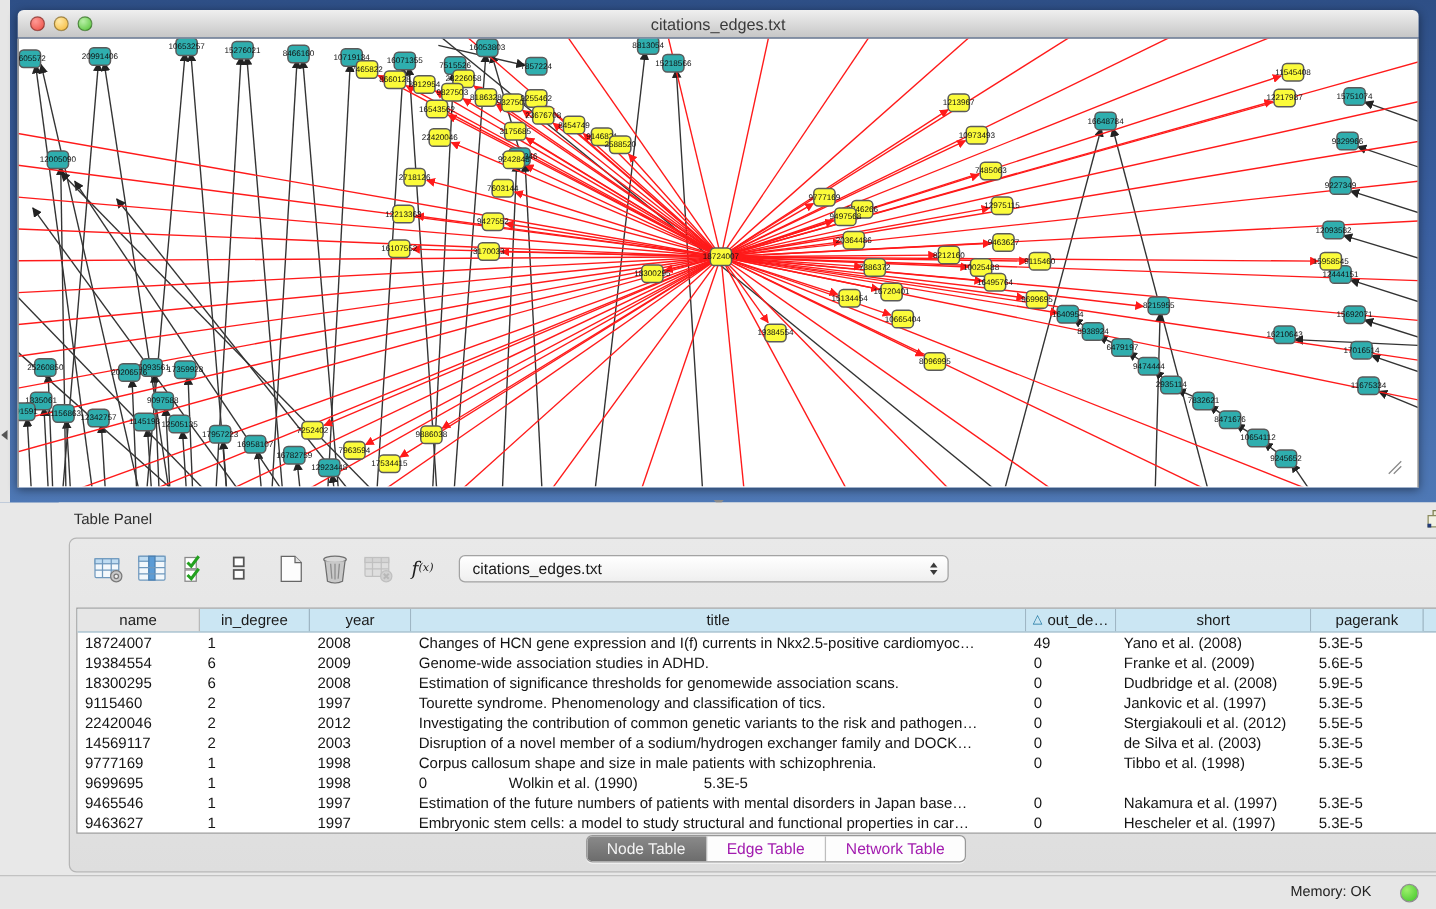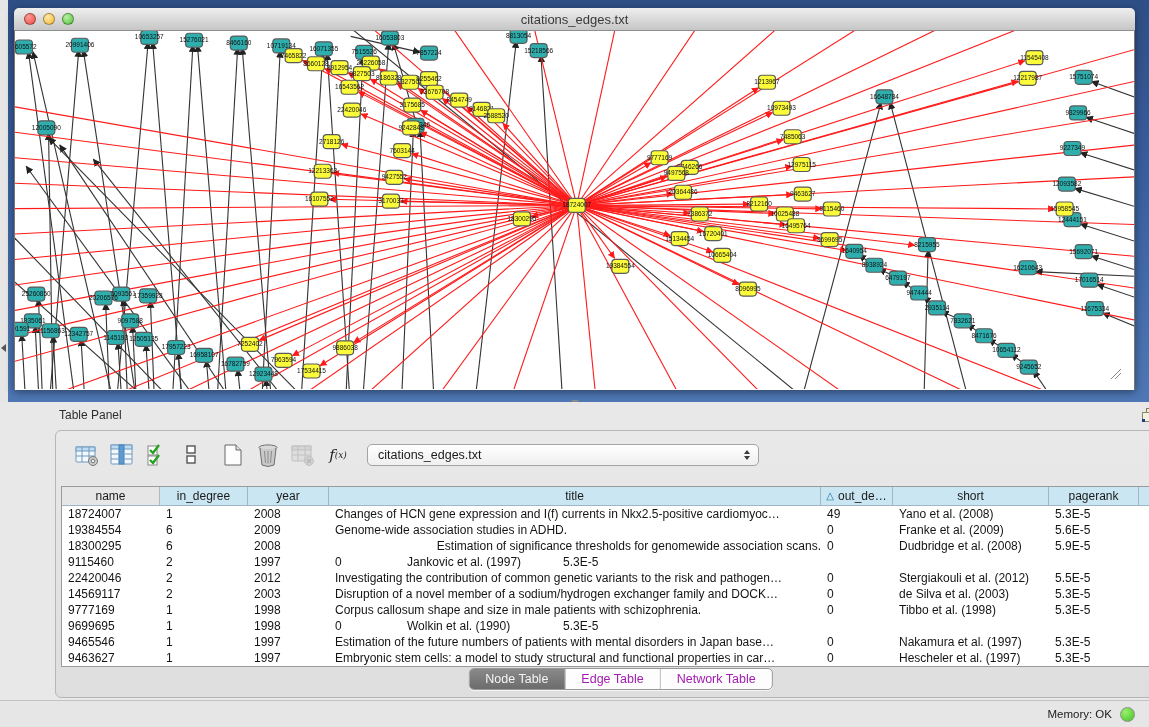--- a/index.html
+++ b/index.html
@@ -81,21 +81,21 @@
   
   .tabs{position:absolute;left:50%;transform:translateX(-50%);bottom:7px;display:flex;
     border:1px solid #989898;border-radius:5px;overflow:hidden;background:#FDFDFD;
     box-shadow:0 1px 0 rgba(255,255,255,.7);}
   .seg{padding:3px 16px;font-size:12.5px;color:#a21caf;cursor:pointer;border-left:1px solid #BDBDBD;}
   .seg:first-child{border-left:none;text-align:right;}
   .seg.sel{background:linear-gradient(180deg,#8A8A8A,#6C6C6C);color:#F4F4F4;}
   
   .statusbar{position:absolute;left:0;top:700px;width:1149px;height:27px;background:#E6E6E6;
     border-top:1px solid #C2C2C2;display:flex;align-items:center;justify-content:flex-end;padding-right:14px;box-sizing:border-box;}
-  .mem-label{font-size:11.5px;color:#222;margin-right:8px;}
+  .mem-label{font-size:11.5px;color:#222;margin-right:23px;}
   .mem-dot{width:15px;height:15px;border-radius:50%;box-sizing:border-box;border:1px solid #8F8F8F;
     background:radial-gradient(circle at 35% 30%,#9CF06B,#3FC428);}
 </style>
 </head>
 <body>
 
 <div class="desktop">
   <div class="left-strip"></div>
   <div class="collapse-arrow"></div>
 
@@ -621,29 +621,30 @@
             <div class="td" style="width: 81px;">2009</div>
             <div class="td" style="width: 492px;">Genome-wide association studies in ADHD.</div>
             <div class="td" style="width: 72px;">0</div>
             <div class="td" style="width: 156px;">Franke et al. (2009)</div>
             <div class="td" style="width: 90px;">5.6E-5</div>
           </div>
           <div class="tr">
             <div class="td" style="width: 98px;">18300295</div>
             <div class="td" style="width: 88px;">6</div>
             <div class="td" style="width: 81px;">2008</div>
-            <div class="td" style="width: 492px; text-align: right;">Estimation of significance thresholds for genomewide association scans.</div>
+            <div class="td" style="width: 492px;">Estimation of significance thresholds for genomewide association scans.</div>
             <div class="td" style="width: 72px;">0</div>
             <div class="td" style="width: 156px;">Dudbridge et al. (2008)</div>
             <div class="td" style="width: 90px;">5.9E-5</div>
           </div>
           <div class="tr">
             <div class="td" style="width: 98px;">9115460</div>
             <div class="td" style="width: 88px;">2</div>
             <div class="td" style="width: 81px;">1997</div>
+            <div class="td" style="width: 492px;">Tourette syndrome. Phenomenology and classification of tics.</div>
             <div class="td" style="width: 72px;">0</div>
             <div class="td" style="width: 156px;">Jankovic et al. (1997)</div>
             <div class="td" style="width: 90px;">5.3E-5</div>
           </div>
           <div class="tr">
             <div class="td" style="width: 98px;">22420046</div>
             <div class="td" style="width: 88px;">2</div>
             <div class="td" style="width: 81px;">2012</div>
             <div class="td" style="width: 492px;">Investigating the contribution of common genetic variants to the risk and pathogen…</div>
             <div class="td" style="width: 72px;">0</div>

